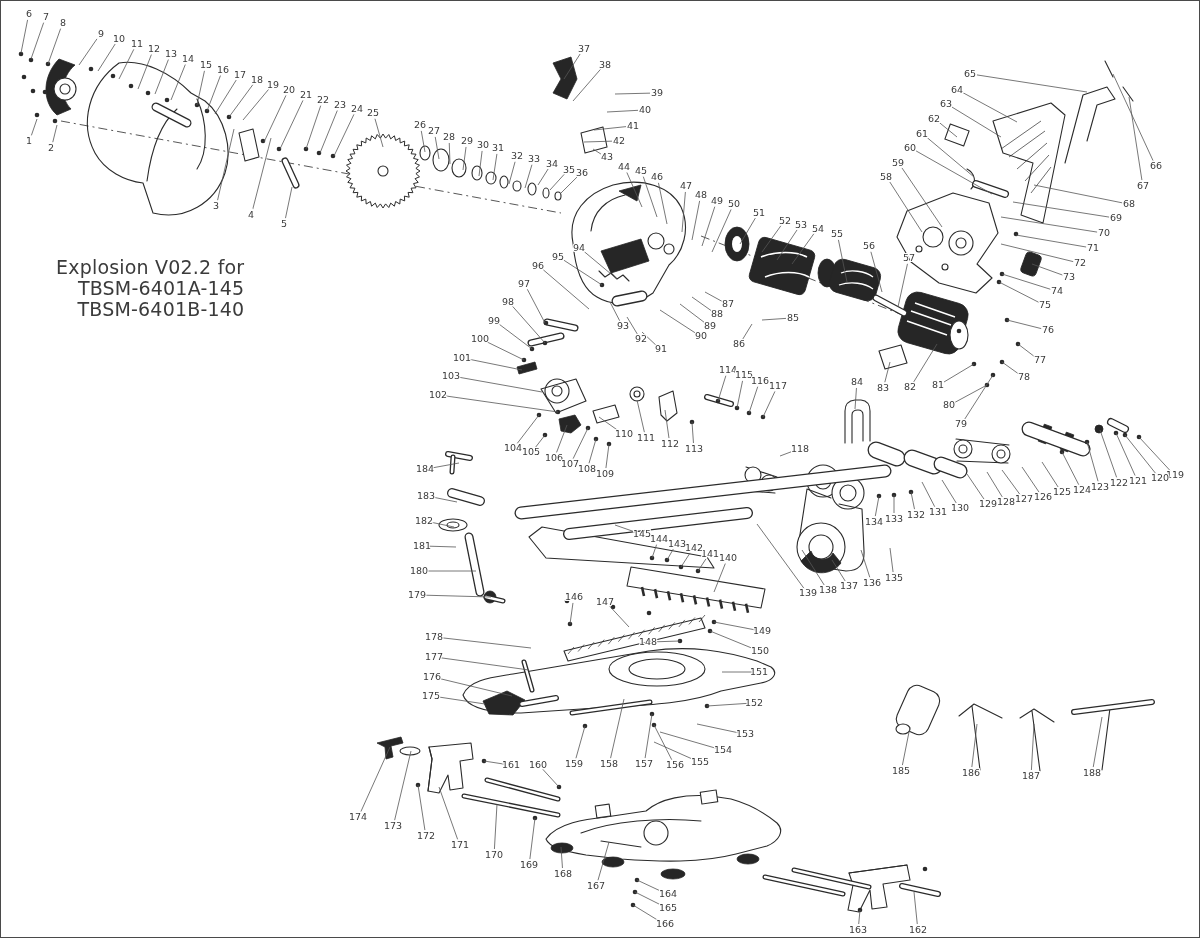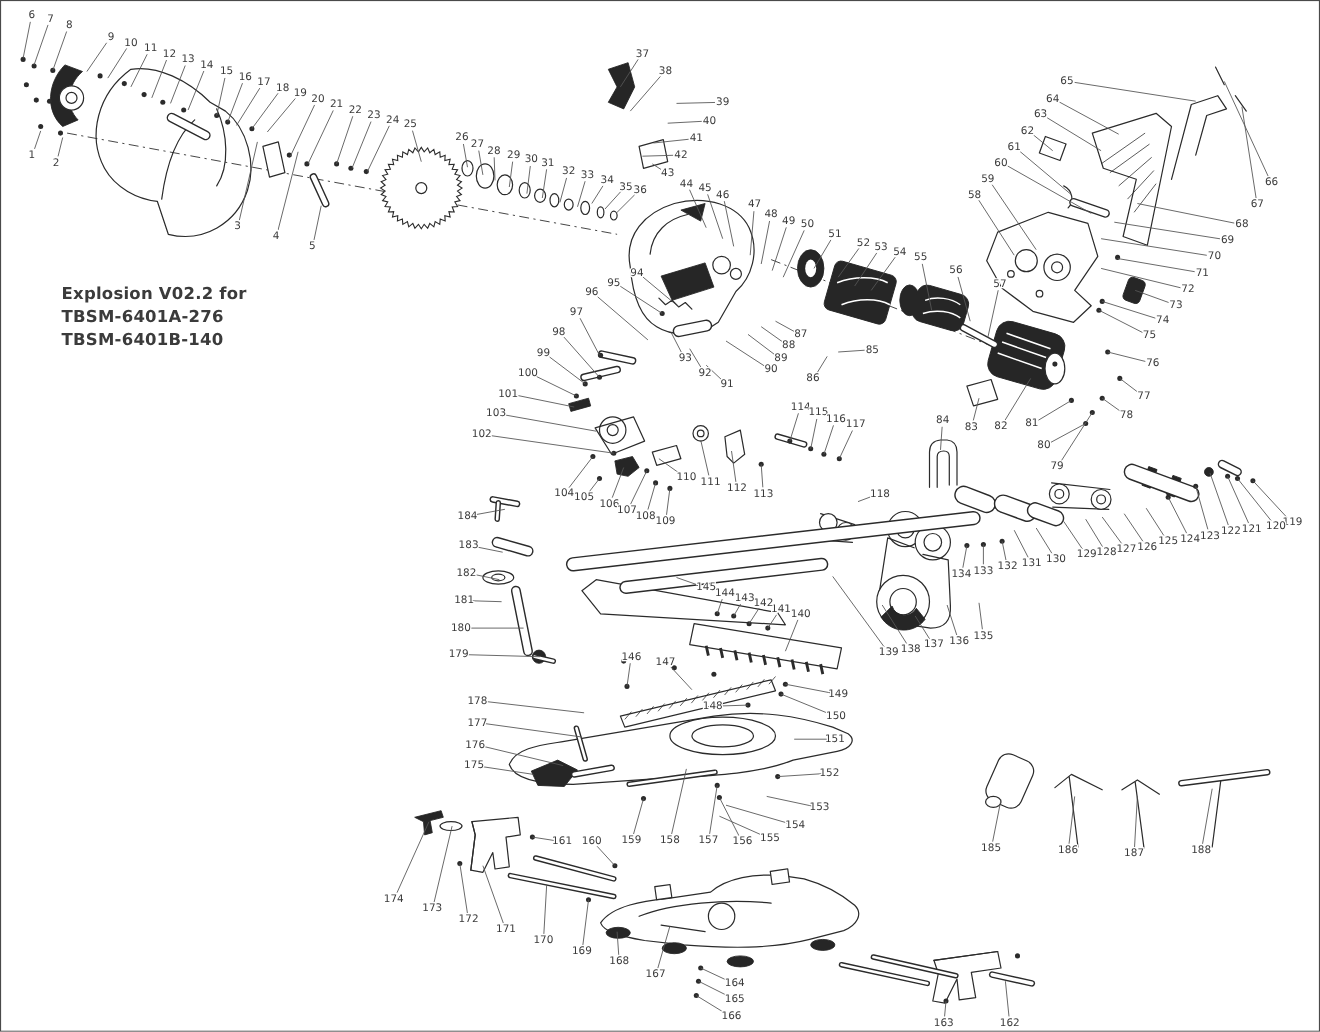--- a/index.html
+++ b/index.html
@@ -1,38 +1,38 @@
 <!DOCTYPE html>
 <html><head>
 <meta charset="utf-8">
 <style>
   html,body{margin:0;padding:0;background:#e8e8e8;}
   #page{position:relative;width:1198px;height:936px;background:#ffffff;
         border:1px solid #4a4a4a;overflow:hidden;
         font-family:"DejaVu Sans",sans-serif;}
   #title-block{position:absolute;left:55px;top:256px;color:#3b3b3b;
-        font-size:15px;font-weight:bold;line-height:21px;letter-spacing:.2px;}
+        font-size:19px;font-weight:normal;line-height:21px;letter-spacing:.2px;text-align:right;}
   svg{position:absolute;left:0;top:0;}
   .ink{stroke:#2b2b2b;stroke-width:1.1;fill:none;stroke-linejoin:round;stroke-linecap:round;}
   .dk{fill:#262626;stroke:#262626;stroke-width:.8;stroke-linejoin:round;}
   .wt{fill:#ffffff;}
   .leader{stroke:#555555;stroke-width:.8;fill:none;}
   .plabel{font-family:"DejaVu Sans",sans-serif;font-size:9.5px;fill:#3a3a3a;
           paint-order:stroke;stroke:#ffffff;stroke-width:2.2px;}
   .axis{stroke:#444;stroke-width:.9;fill:none;stroke-dasharray:9 4 2 4;}
   .hatch{stroke:#2b2b2b;stroke-width:.7;}
 </style>
 </head>
 <body>
 
 <div id="page">
 
   <div id="title-block">
     <div>Explosion V02.2 for</div>
-    <div>TBSM-6401A-276</div>
+    <div>TBSM-6401A-145</div>
     <div>TBSM-6401B-140</div>
   </div>
 
   <svg id="diagram-svg" width="1198" height="936" viewBox="0 0 1198 936">
 
     <g id="sketch">
 
       <path class="axis" d="M60,120 L560,212"></path>
       <path class="axis" d="M700,235 L935,327"></path>
 

